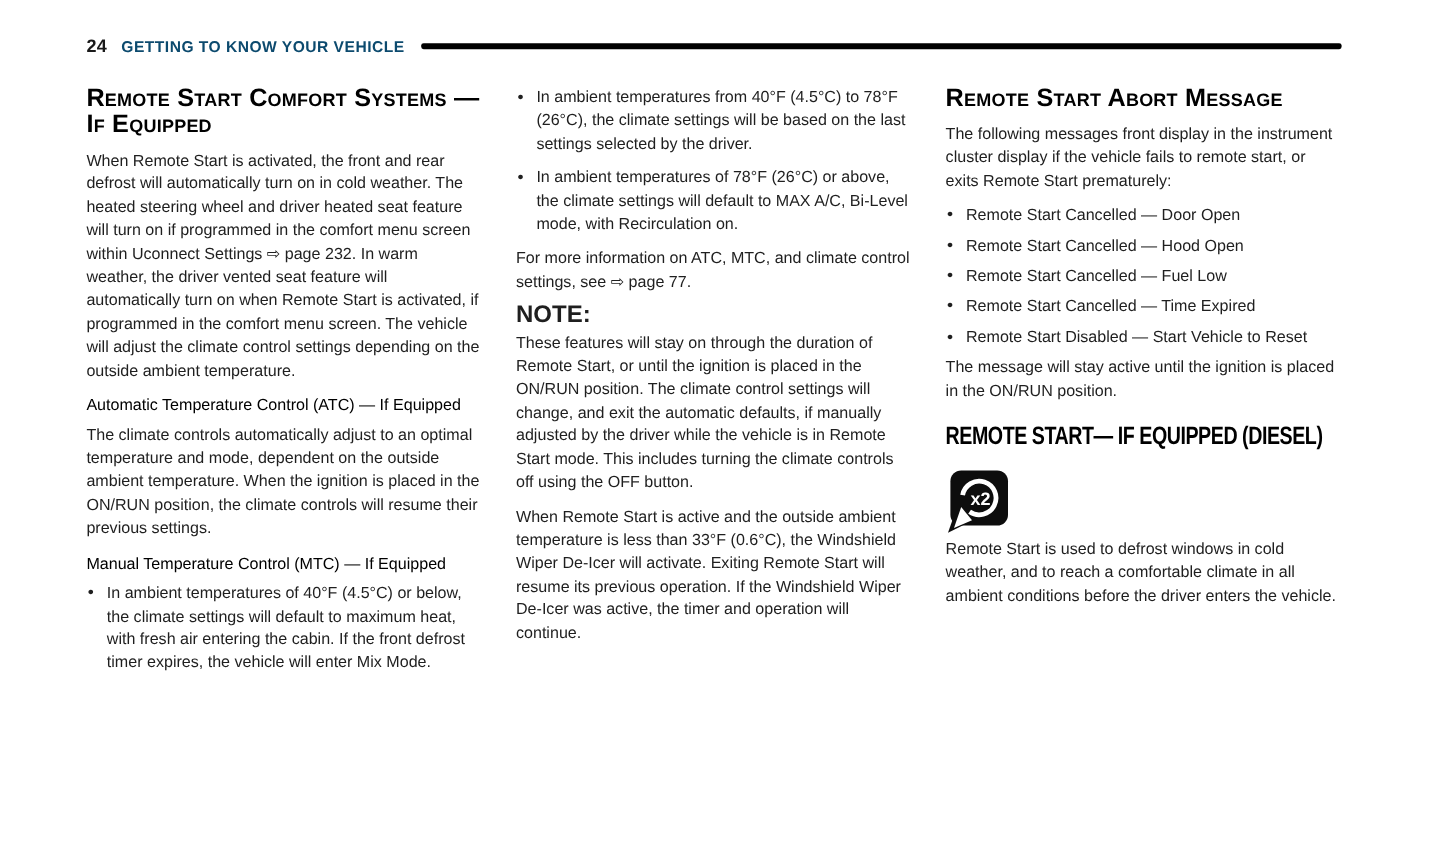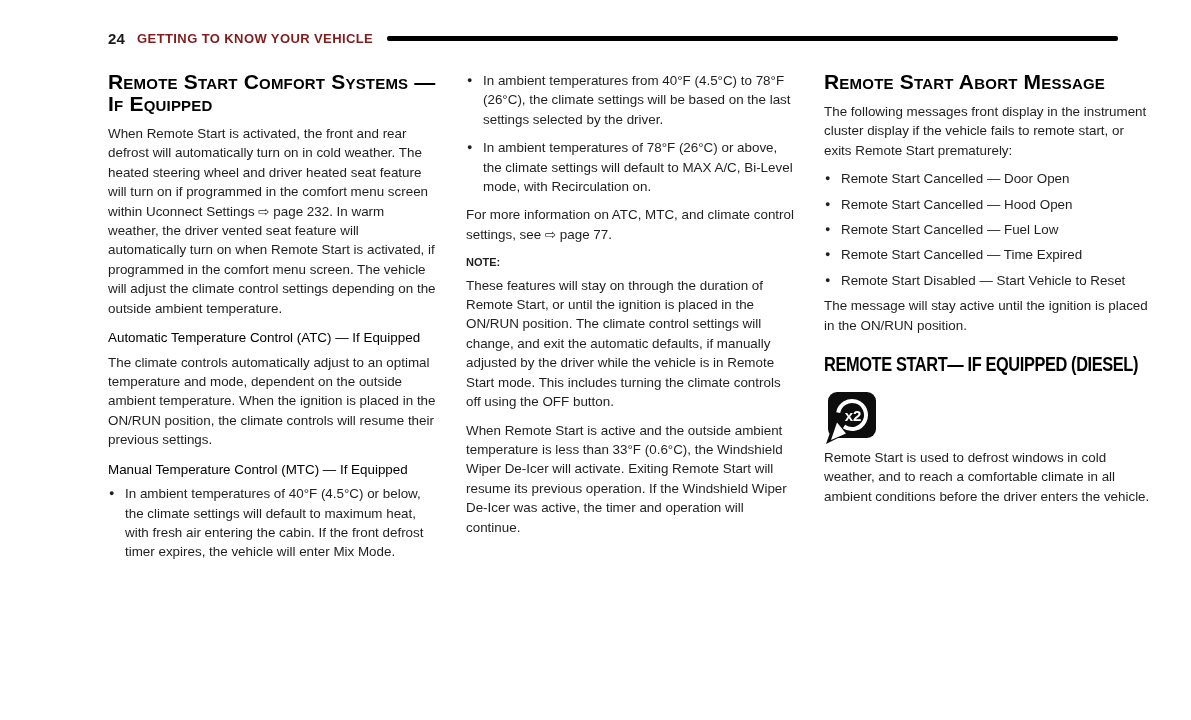--- a/index.html
+++ b/index.html
@@ -3,27 +3,27 @@
 <meta charset="utf-8">
 <style>
   * { margin: 0; padding: 0; box-sizing: border-box; }
   html, body { width: 1191px; height: 720px; }
   body {
     background: #ffffff;
     font-family: "Liberation Sans", "DejaVu Sans", sans-serif;
     color: #1f1f1f;
     overflow: hidden;
   }
-  .page { padding: 30px 73px 0 108px; }
+  .page { padding: 30px 73px 0 72px; }
 
   
   .hdr { display: flex; align-items: center; margin-bottom: 24px; }
   .hdr .pagenum { font-weight: bold; font-size: 15px; letter-spacing: .2px; color: #1a1a1a; }
   .hdr .chapter {
-    font-weight: bold; font-size: 13px; color: #7f1d1d;
+    font-weight: bold; font-size: 13px; color: #0c4a6e;
     letter-spacing: .4px; margin-left: 12px;
   }
   .hdr .rule { flex: 1; height: 5px; background: #000; margin-left: 14px; border-radius: 2px; }
 
   
   .columns { display: flex; gap: 29px; }
   .col { width: 329px; flex: 0 0 329px; font-size: 13.4px; line-height: 19.4px; }
 
   h2.sc {
     font-variant: small-caps;
@@ -48,21 +48,21 @@
     padding-left: 17px;
     margin-bottom: 9px;
   }
   ul.blist li::before {
     content: "●";
     position: absolute; left: 1px; top: 0;
     font-size: 9px; line-height: 19.4px;
   }
   ul.blist.tight li { margin-bottom: 6px; }
 
-  .note-label { font-size: 11px; font-weight: bold; margin: 3px 0 3px 0; }
+  .note-label { font-size: 20px; font-weight: bold; margin: 3px 0 3px 0; }
 
   h2.big {
     font-size: 21px; line-height: 26px;
     font-weight: bold; color: #000;
     letter-spacing: -0.5px;
     white-space: nowrap;
     transform: scaleX(0.78);
     transform-origin: left center;
     margin: 16px 0 10px 0;
   }

